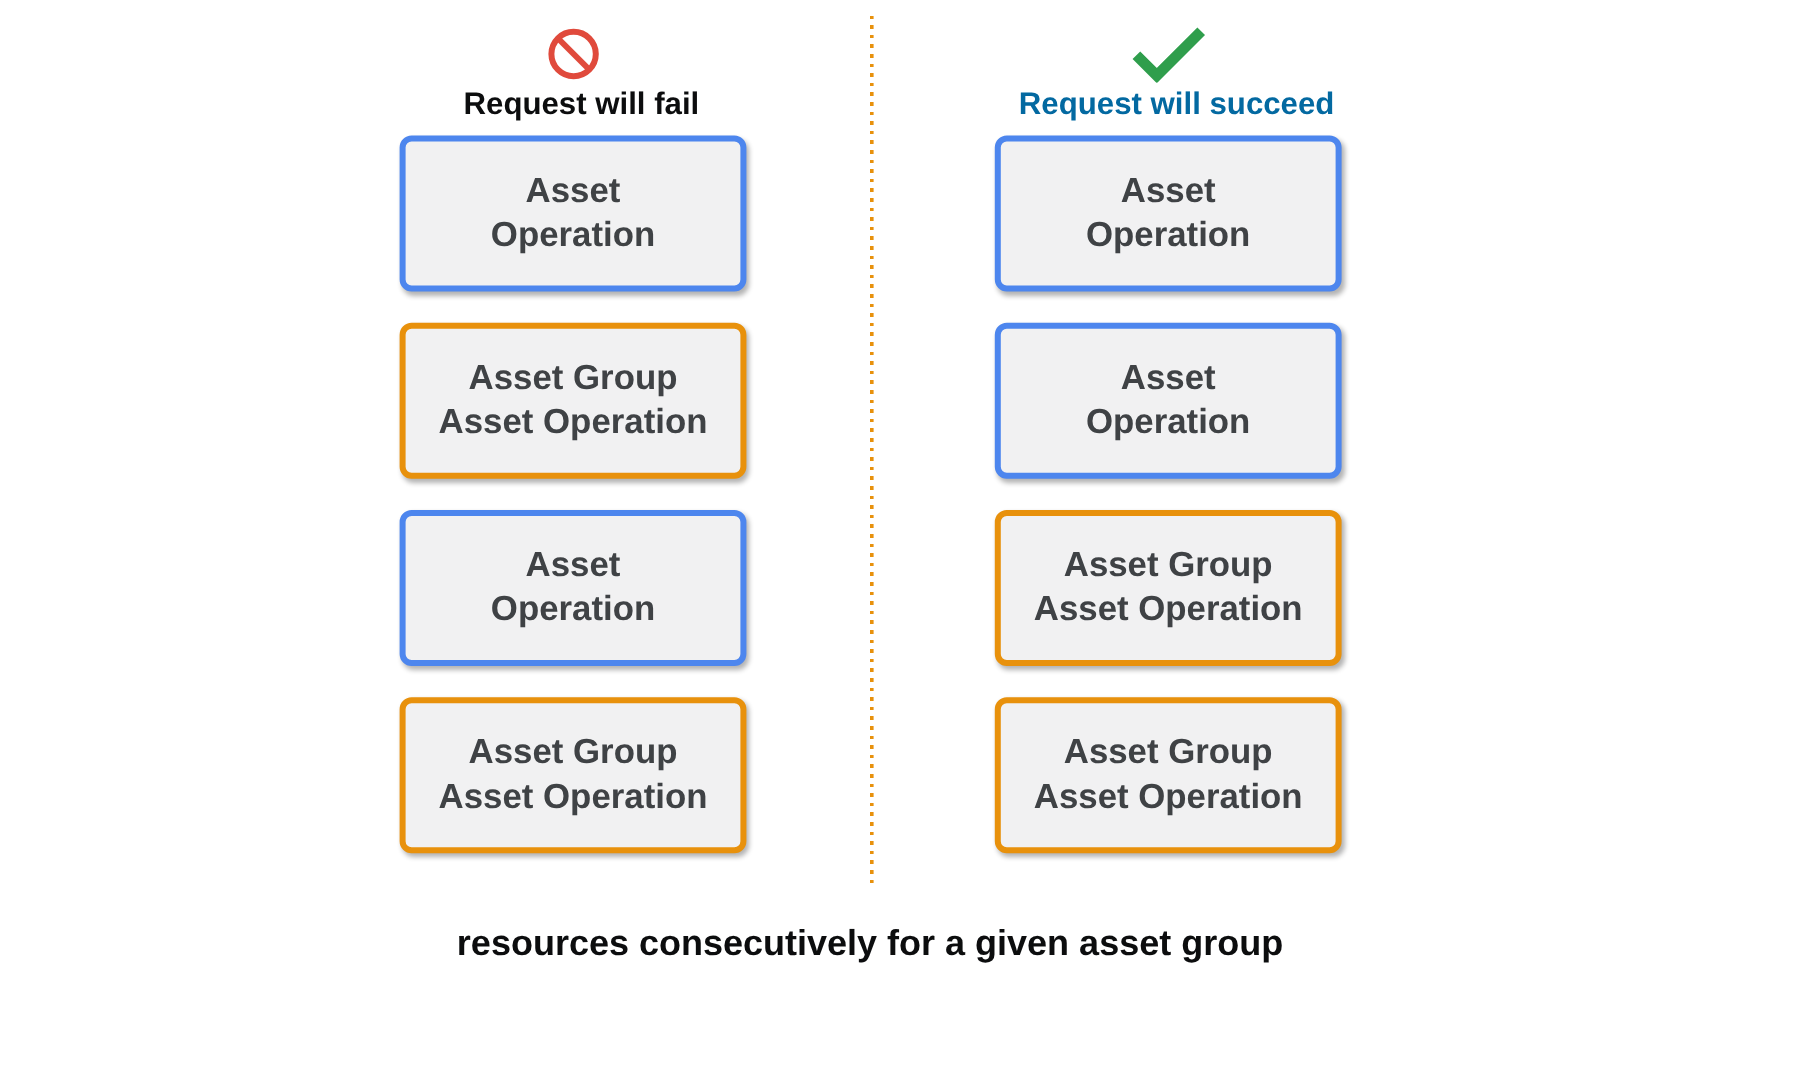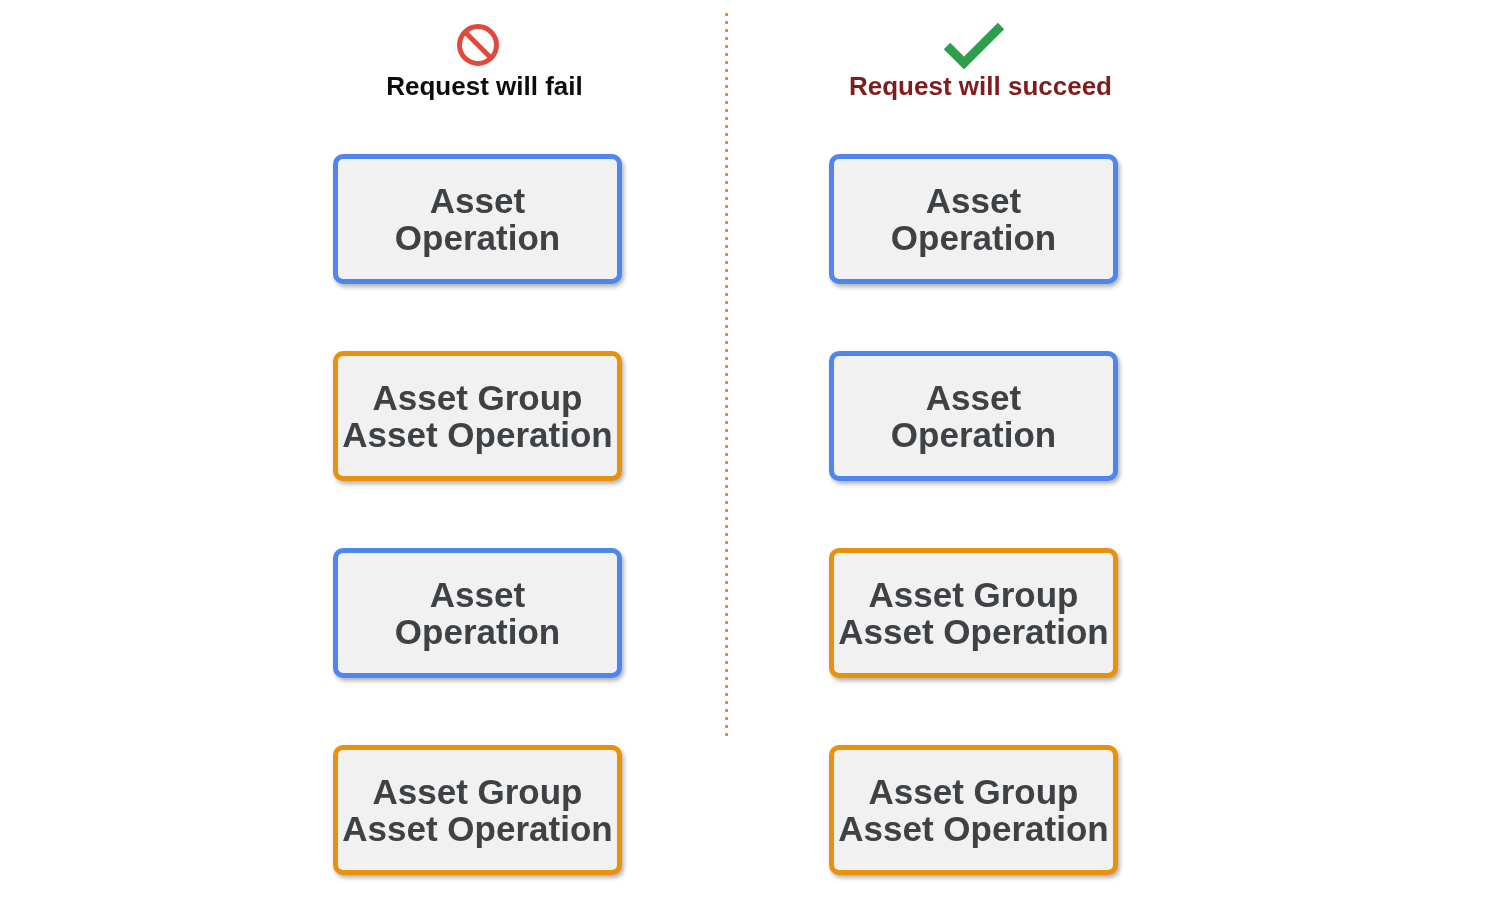--- a/index.html
+++ b/index.html
@@ -53,25 +53,24 @@
     height: 130px;
     box-sizing: border-box;
     border: 5px solid #999;
     border-radius: 10px;
     background: #f1f1f2;
     box-shadow: 2px 3px 4px rgba(0,0,0,0.30);
     display: flex;
     flex-direction: column;
     align-items: center;
     justify-content: center;
-    font-size: 35px;
+    font-size: 29px;
     font-weight: bold;
     line-height: 37px;
     text-align: center;
-    margin-top: 41px;
   }
 
   .divider {
     position: absolute;
     left: 725px;
     top: 13px;
     width: 3px;
     height: 724px;
     background: repeating-linear-gradient(to bottom, currentColor 0 3px, transparent 3px 8px);
   }
@@ -125,21 +124,21 @@
 
   <div class="divider" style="color: rgb(232, 145, 12);"></div>
 
   <div class="column col-succeed">
     <div class="col-header">
       <div class="icon-wrap" style="color: rgb(47, 158, 76);">
         <svg width="62" height="48" viewBox="0 0 62 48" aria-hidden="true">
           <polyline points="4,25 21,42 58,5" fill="none" stroke="currentColor" stroke-width="9" stroke-linecap="butt" stroke-linejoin="miter"></polyline>
         </svg>
       </div>
-      <div class="header-title" style="color: #7f1d1d;">Request will succeed</div>
+      <div class="header-title" style="color: #0369a1;">Request will succeed</div>
     </div>
     <div class="boxes">
       <div class="op-box" style="border-color: rgb(77, 134, 238); background-color: rgb(241, 241, 242); color: rgb(63, 66, 69);">
         <div>Asset</div>
         <div>Operation</div>
       </div>
       <div class="op-box" style="border-color: rgb(77, 134, 238); background-color: rgb(241, 241, 242); color: rgb(63, 66, 69);">
         <div>Asset</div>
         <div>Operation</div>
       </div>
@@ -148,15 +147,16 @@
         <div>Asset Operation</div>
       </div>
       <div class="op-box" style="border-color: rgb(232, 145, 12); background-color: rgb(241, 241, 242); color: rgb(63, 66, 69);">
         <div>Asset Group</div>
         <div>Asset Operation</div>
       </div>
     </div>
   </div>
 
   <div class="caption" style="color: rgb(12, 13, 14);">
+    <div>resources consecutively for a given asset group</div>
   </div>
 
 </div>
 
 </body></html>

